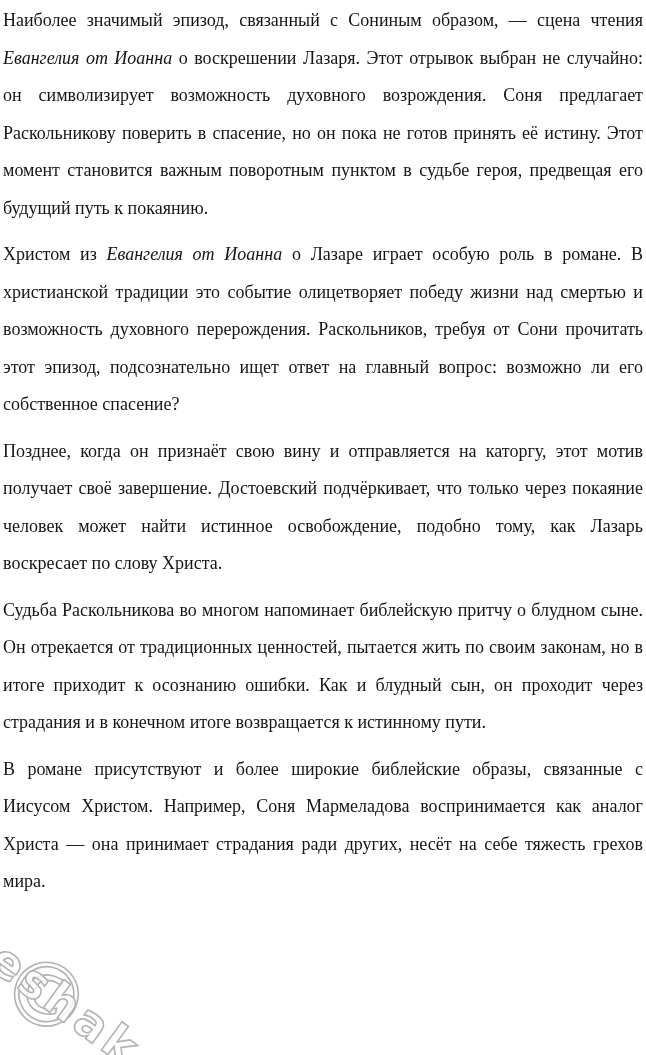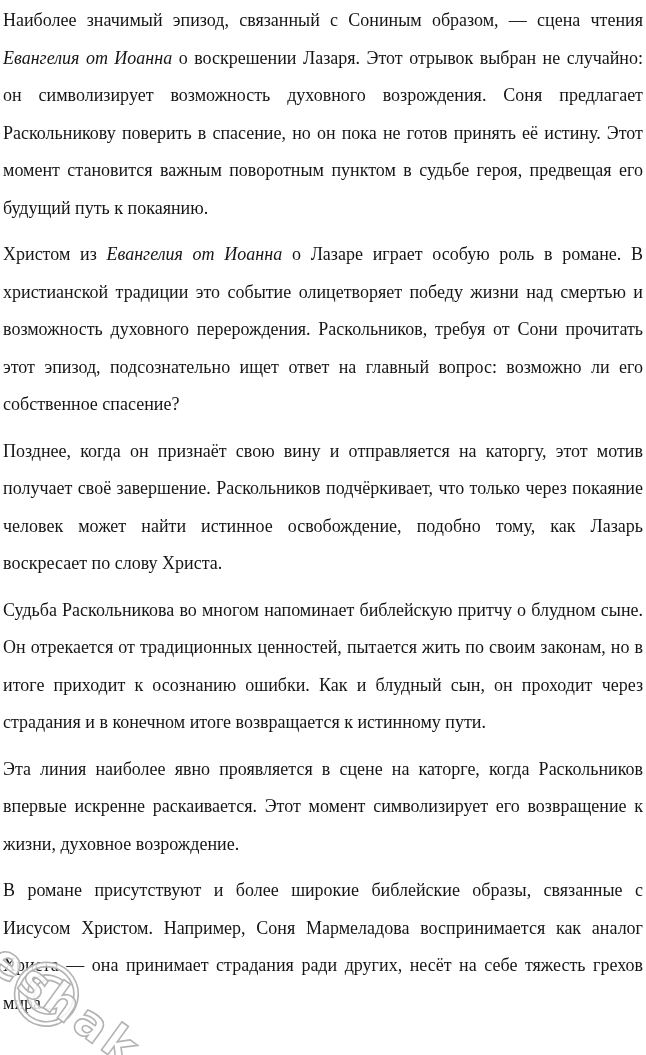--- a/index.html
+++ b/index.html
@@ -67,22 +67,21 @@
     -webkit-text-stroke: 1.6px #b3b3b3;
     transform: rotate(12deg);
   }
 </style>
 </head>
 <body>
 
 <div class="doc">
     <p class="para"><span>Наиболее значимый эпизод, связанный с Сониным образом, — сцена чтения </span><span class="italic">Евангелия от Иоанна</span><span> о воскрешении Лазаря. Этот отрывок выбран не случайно: он символизирует возможность духовного возрождения. Соня предлагает Раскольникову поверить в спасение, но он пока не готов принять её истину. Этот момент становится важным поворотным пунктом в судьбе героя, предвещая его будущий путь к покаянию.</span></p>
     <p class="para"><span>Христом из </span><span class="italic">Евангелия от Иоанна</span><span> о Лазаре играет особую роль в романе. В христианской традиции это событие олицетворяет победу жизни над смертью и возможность духовного перерождения. Раскольников, требуя от Сони прочитать этот эпизод, подсознательно ищет ответ на главный вопрос: возможно ли его собственное спасение?</span></p>
-    <p class="para"><span>Позднее, когда он признаёт свою вину и отправляется на каторгу, этот мотив получает своё завершение. Раскольников подчёркивает, что только через покаяние человек может найти истинное освобождение, подобно тому, как Лазарь воскресает по слову Христа.</span></p>
+    <p class="para"><span>Позднее, когда он признаёт свою вину и отправляется на каторгу, этот мотив получает своё завершение. Достоевский подчёркивает, что только через покаяние человек может найти истинное освобождение, подобно тому, как Лазарь воскресает по слову Христа.</span></p>
     <p class="para"><span>Судьба Раскольникова во многом напоминает библейскую притчу о блудном сыне. Он отрекается от традиционных ценностей, пытается жить по своим законам, но в итоге приходит к осознанию ошибки. Как и блудный сын, он проходит через страдания и в конечном итоге возвращается к истинному пути.</span></p>
-    <p class="para"><span>Эта линия наиболее явно проявляется в сцене на каторге, когда Раскольников впервые искренне раскаивается. Этот момент символизирует его возвращение к жизни, духовное возрождение.</span></p>
     <p class="para"><span>В романе присутствуют и более широкие библейские образы, связанные с Иисусом Христом. Например, Соня Мармеладова воспринимается как аналог Христа — она принимает страдания ради других, несёт на себе тяжесть грехов мира.</span></p>
   </div>
 
 <div class="watermark">
   <span class="wm-copy">©</span>
   <span class="wm-text">reshak.ru</span>
 </div>
 
 </body></html>

